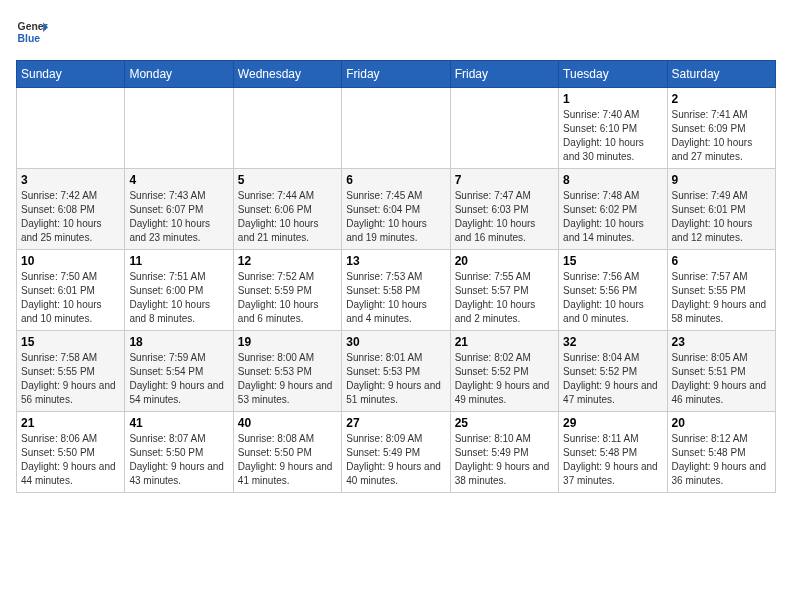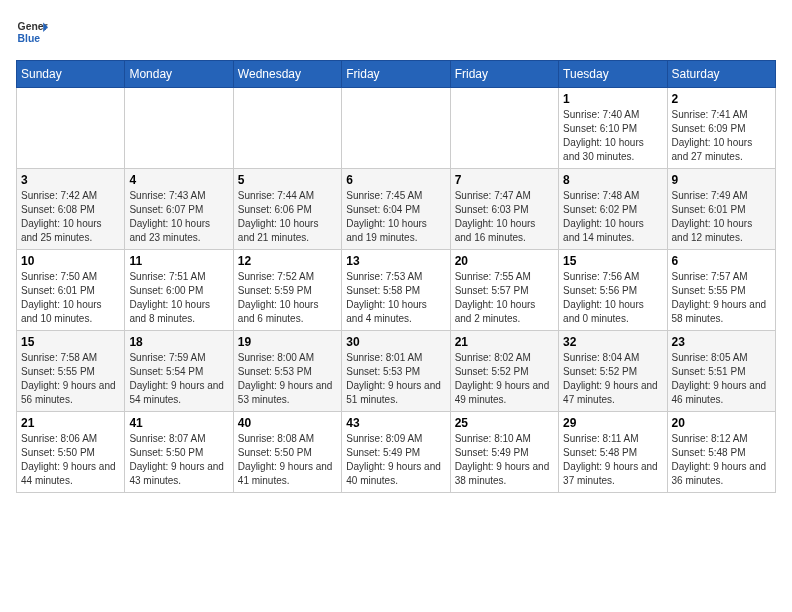--- a/index.html
+++ b/index.html
@@ -222,21 +222,21 @@
         </td>
         <td>
           <span class="day-num">41</span>
           <div class="day-info">Sunrise: 8:07 AM<br>Sunset: 5:50 PM<br>Daylight: 9 hours and 43 minutes.</div>
         </td>
         <td>
           <span class="day-num">40</span>
           <div class="day-info">Sunrise: 8:08 AM<br>Sunset: 5:50 PM<br>Daylight: 9 hours and 41 minutes.</div>
         </td>
         <td>
-          <span class="day-num">43</span>
+          <span class="day-num">27</span>
           <div class="day-info">Sunrise: 8:09 AM<br>Sunset: 5:49 PM<br>Daylight: 9 hours and 40 minutes.</div>
         </td>
         <td>
           <span class="day-num">25</span>
           <div class="day-info">Sunrise: 8:10 AM<br>Sunset: 5:49 PM<br>Daylight: 9 hours and 38 minutes.</div>
         </td>
         <td>
           <span class="day-num">29</span>
           <div class="day-info">Sunrise: 8:11 AM<br>Sunset: 5:48 PM<br>Daylight: 9 hours and 37 minutes.</div>
         </td>

